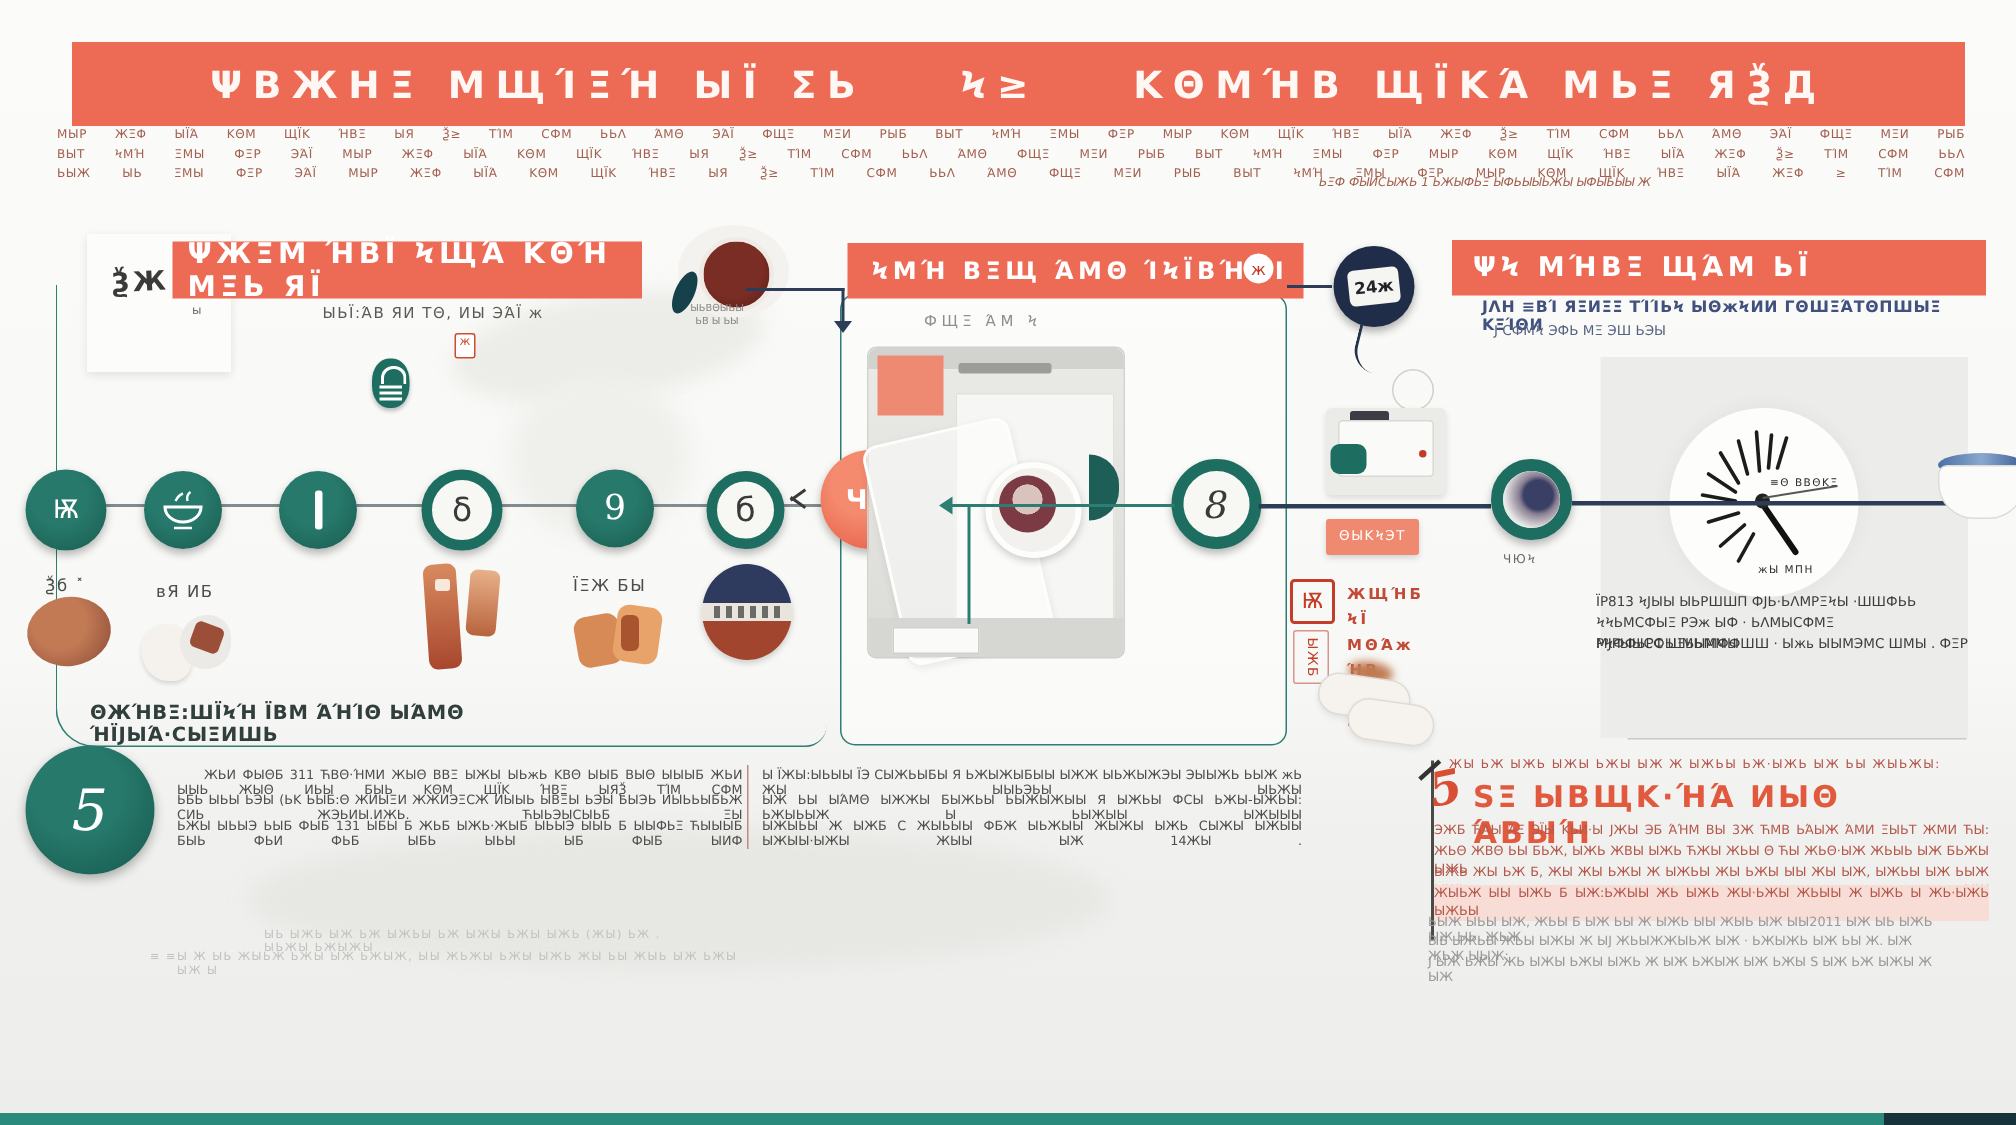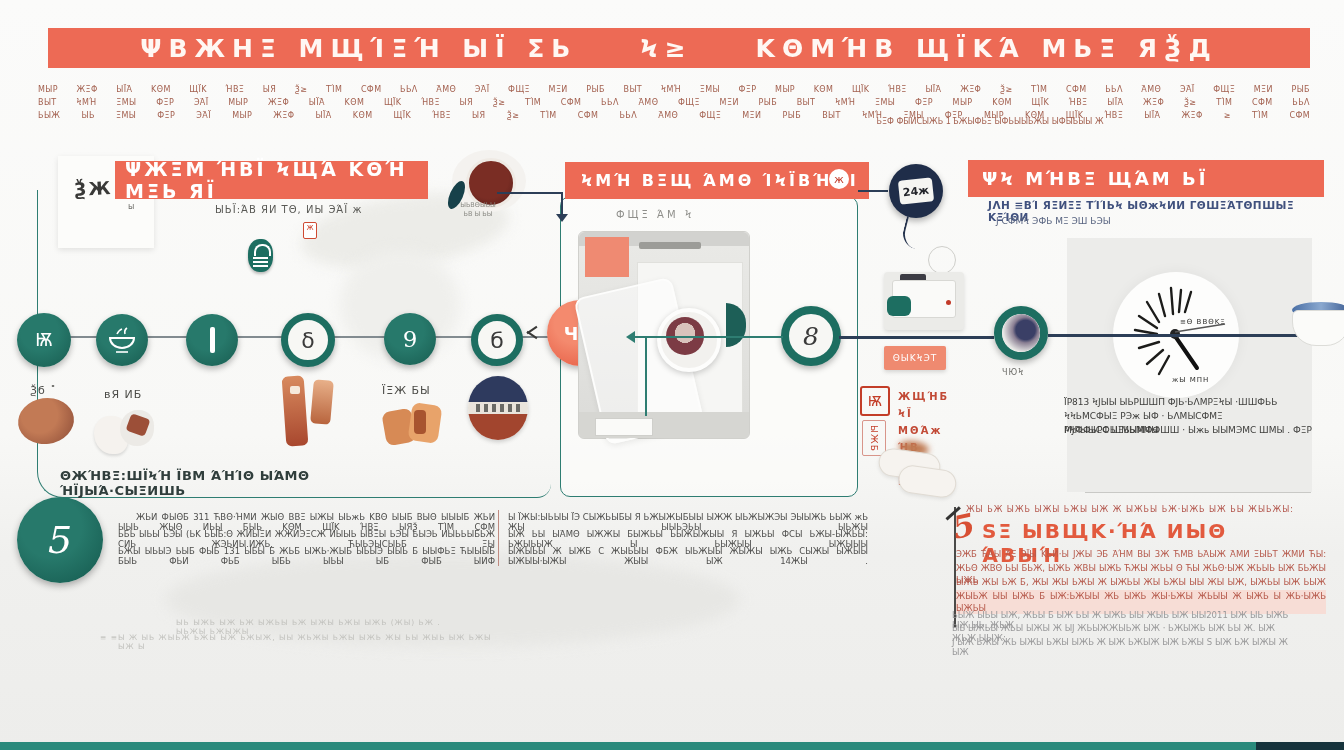--- a/index.html
+++ b/index.html
@@ -2,26 +2,26 @@
 <html><head>
 <meta charset="utf-8">
 <style>
   html,body{margin:0;padding:0;}
   body{font-family:"DejaVu Sans",sans-serif;}
   .stage{position:relative;width:1344px;height:750px;overflow:hidden;
     background:linear-gradient(180deg,#fbfbfa 0%,#f8f8f6 58%,#f0f0ee 74%,#ededeb 100%);}
   .abs{position:absolute;}
   .blob{position:absolute;border-radius:50%;filter:blur(7px);}
   
-  .banner{left:48px;top:28px;width:1262px;height:40px;background:#ed6a55;
+  .banner{left:48px;top:28px;width:1262px;height:56px;background:#ed6a55;
     color:#fff7f3;display:flex;align-items:center;justify-content:center;
     font-size:25px;font-weight:bold;letter-spacing:7px;white-space:pre;}
   .intro-line{left:38px;width:1272px;font-size:8px;line-height:12px;color:#a3604f;
     text-align:justify;text-align-last:justify;letter-spacing:.4px;}
-  .intro-center{left:820px;top:117px;width:340px;font-size:8px;color:#a3604f;text-align:center;}
+  .intro-center{left:820px;top:117px;width:340px;font-size:8px;color:#a3604f;text-align:center;font-style:italic;}
   
   .stampcard{left:58px;top:156px;width:96px;height:92px;background:#fcfcfa;
     box-shadow:0 2px 6px rgba(0,0,0,.10);}
   .stampglyphs{left:74px;top:178px;font-size:18px;font-weight:bold;color:#3a3a38;
     letter-spacing:2px;transform:rotate(-3deg);}
   .stampsub{left:128px;top:202px;font-size:8px;color:#6a6a66;}
   
   .leftbox{left:37px;top:190px;width:513px;height:307px;border-left:1.6px solid #2e7d72;
     border-bottom:1.6px solid #2e7d72;border-radius:0 0 14px 26px;}
   .midbox{left:560px;top:196px;width:296px;height:299px;border:1.6px solid #2e7d72;

